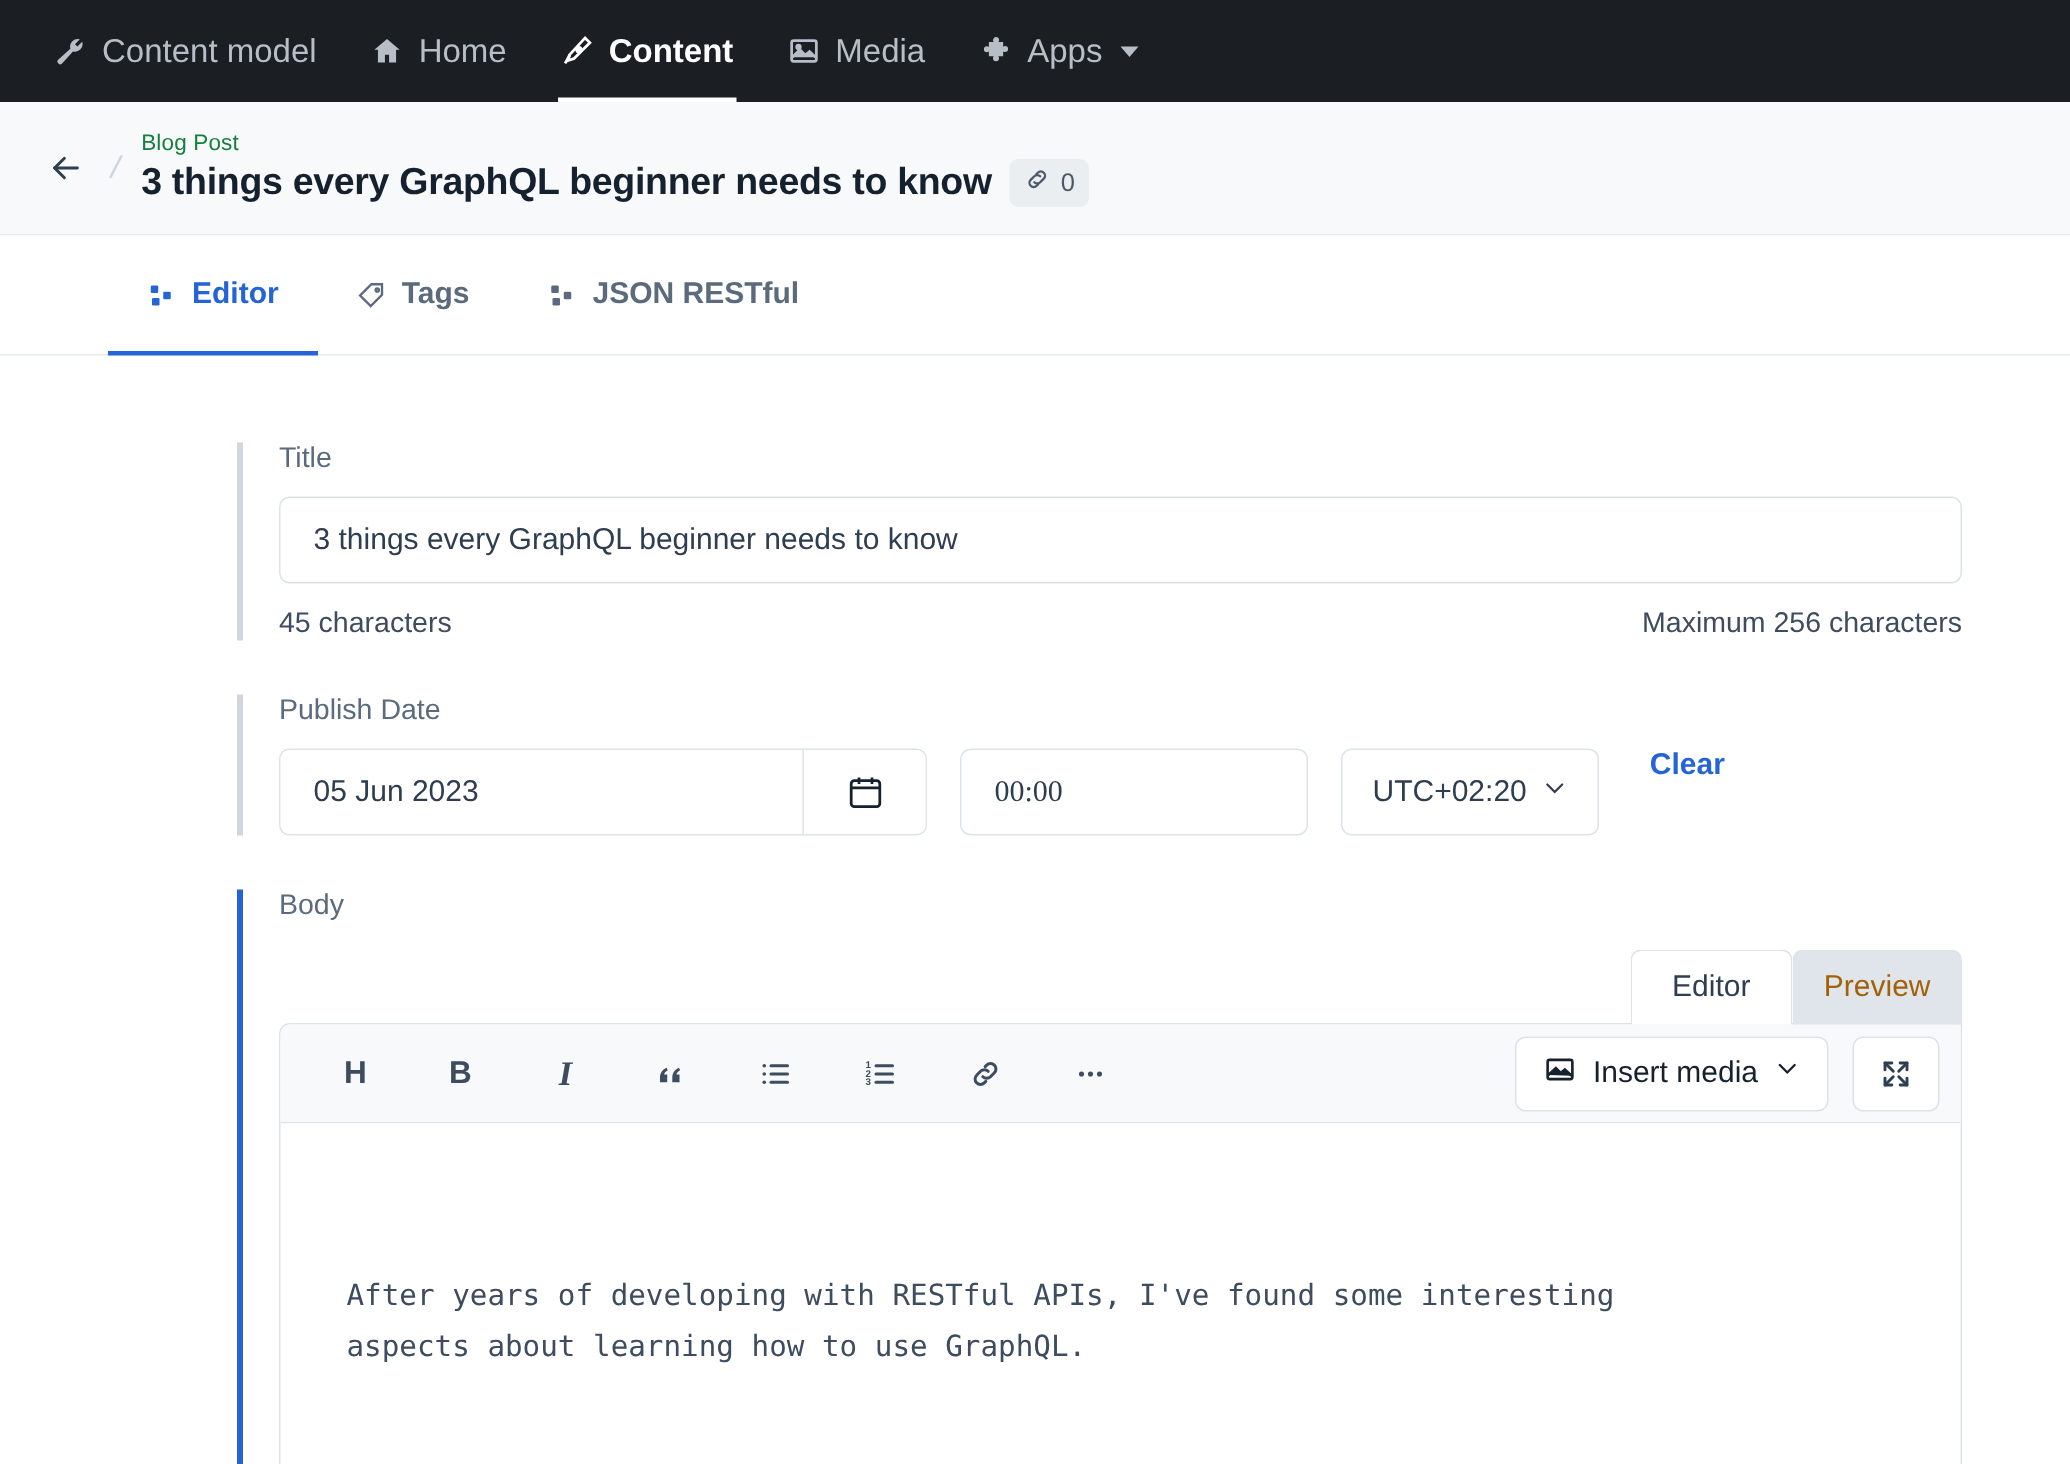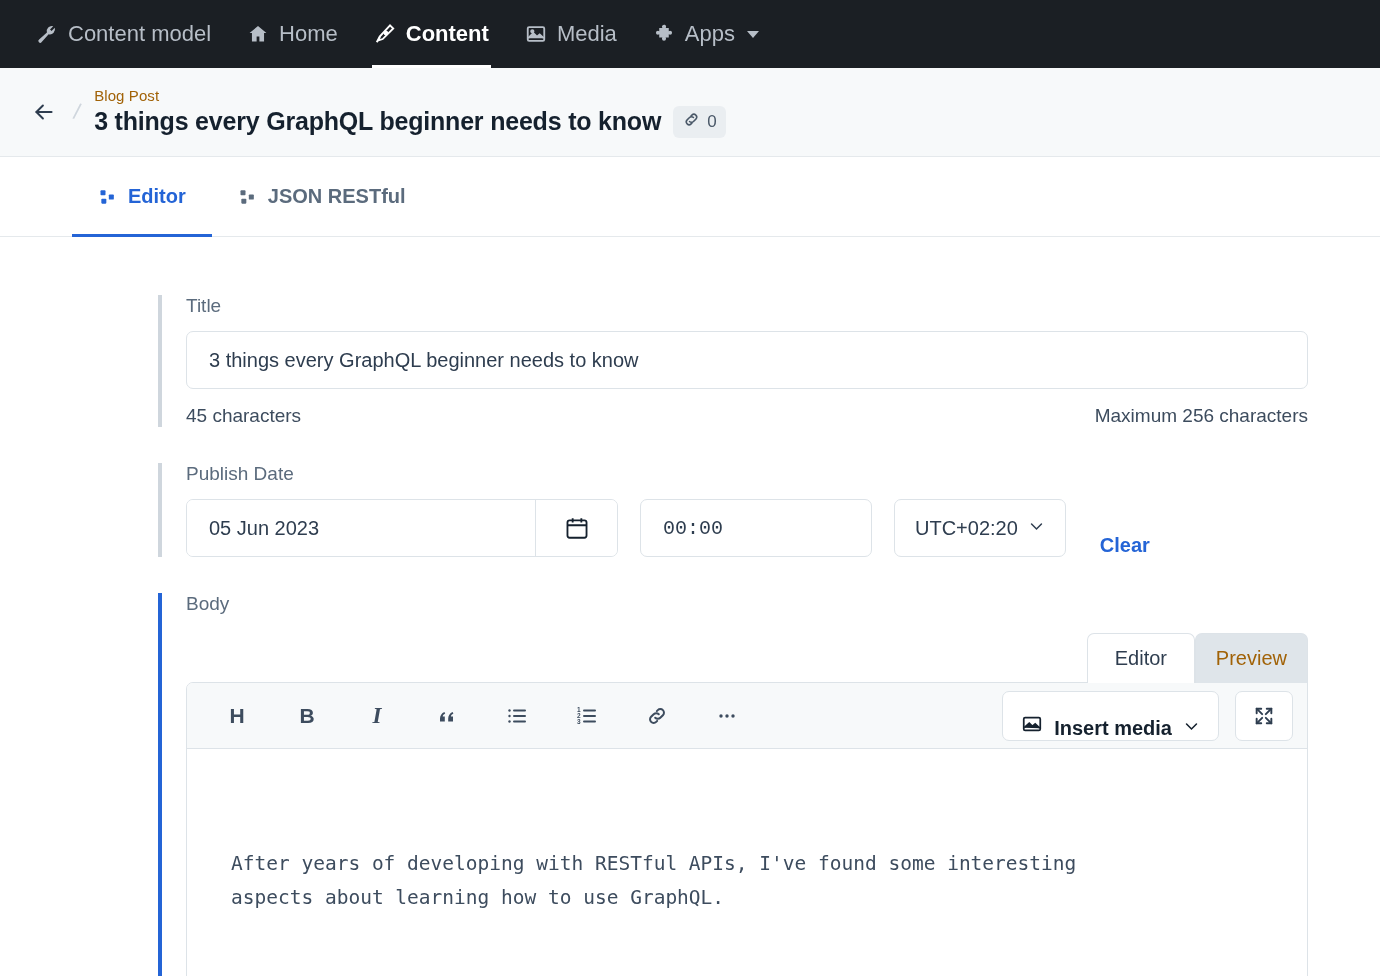--- a/index.html
+++ b/index.html
@@ -68,21 +68,21 @@
   }
   .crumb-slash {
     color: #cfd6dd;
     font-size: 22px;
     margin: 0 14px 0 10px;
     transform: rotate(12deg);
   }
   .crumb-texts { display: flex; flex-direction: column; gap: 2px; }
   .crumb-type {
     font-size: 15px;
-    color: #a16207;
+    color: #15803d;
     letter-spacing: .1px;
   }
   .crumb-title-row { display: flex; align-items: center; gap: 12px; }
   .crumb-title {
     font-size: 25px;
     font-weight: bold;
     color: #15212e;
     letter-spacing: -.2px;
   }
   .link-badge {
@@ -167,21 +167,21 @@
   .hint-row {
     display: flex;
     justify-content: space-between;
     margin-top: 16px;
     font-size: 19px;
     color: #3d4c5e;
     gap: 20px;
   }
 
   
-  .date-row { display: flex; align-items: flex-end; gap: 22px; }
+  .date-row { display: flex; align-items: flex-start; gap: 22px; }
   .date-combo {
     display: flex;
     align-items: stretch;
     border: 1px solid #dde3e8;
     border-radius: 7px;
     overflow: hidden;
     width: 432px;
     height: 58px;
     background: #fff;
   }
@@ -204,21 +204,21 @@
   }
   .time-input {
     width: 232px;
     height: 58px;
     border: 1px solid #dde3e8;
     border-radius: 7px;
     font-size: 20px;
     color: #2e3d4f;
     padding: 0 22px;
     outline: none;
-    font-family: Liberation Mono, monospace;
+    font-family: Liberation Serif, serif;
     background: #fff;
   }
   .tz-select {
     height: 58px;
     border: 1px solid #dde3e8;
     border-radius: 7px;
     background: #fff;
     display: flex;
     align-items: center;
     gap: 10px;
@@ -282,29 +282,29 @@
     color: #3d4c5e;
     cursor: pointer;
     margin-right: 22px;
     font-size: 21px;
     font-weight: bold;
   }
   .rt-btn.italic { font-style: italic; font-family: "Liberation Serif", serif; font-size: 23px; }
   .rt-spacer { flex: 1; }
   .insert-media {
     display: flex;
-    align-items: flex-end;
+    align-items: center;
     gap: 11px;
     height: 50px;
     border: 1px solid #dde3e8;
     border-radius: 7px;
     background: #fff;
     padding: 0 18px;
     font-size: 20px;
-    font-weight: bold;
+    font-weight: normal;
     color: #15212e;
     cursor: pointer;
   }
   .expand-btn {
     width: 58px; height: 50px;
     border: 1px solid #dde3e8;
     border-radius: 7px;
     background: #fff;
     display: flex; align-items: center; justify-content: center;
     margin-left: 16px;
@@ -409,20 +409,29 @@
     <span class="tab-icon">
       <svg width="20" height="20" viewBox="0 0 24 24" fill="#2464d6">
           <rect x="3" y="4" width="6" height="6" rx="1"></rect>
           <rect x="13" y="9" width="6" height="6" rx="1"></rect>
           <rect x="4" y="14" width="6" height="6" rx="1"></rect>
         </svg>
     </span>
     <span>Editor</span>
   </div>
 
+  <div class="subtab">
+    <span class="tab-icon">
+      <svg width="20" height="20" viewBox="0 0 24 24" fill="none" stroke="#5b6b7d" stroke-width="1.9">
+          <path d="M11.5 3H20v8.5L11 20.5 2.5 12z"></path>
+          <circle cx="16.2" cy="7.6" r="1.3"></circle>
+        </svg>
+    </span>
+    <span>Tags</span>
+  </div>
 
   <div class="subtab">
     <span class="tab-icon">
       <svg width="20" height="20" viewBox="0 0 24 24" fill="#5b6b7d">
           <rect x="3" y="4" width="6" height="6" rx="1"></rect>
           <rect x="13" y="9" width="6" height="6" rx="1"></rect>
           <rect x="4" y="14" width="6" height="6" rx="1"></rect>
         </svg>
     </span>
     <span>JSON RESTful</span>

